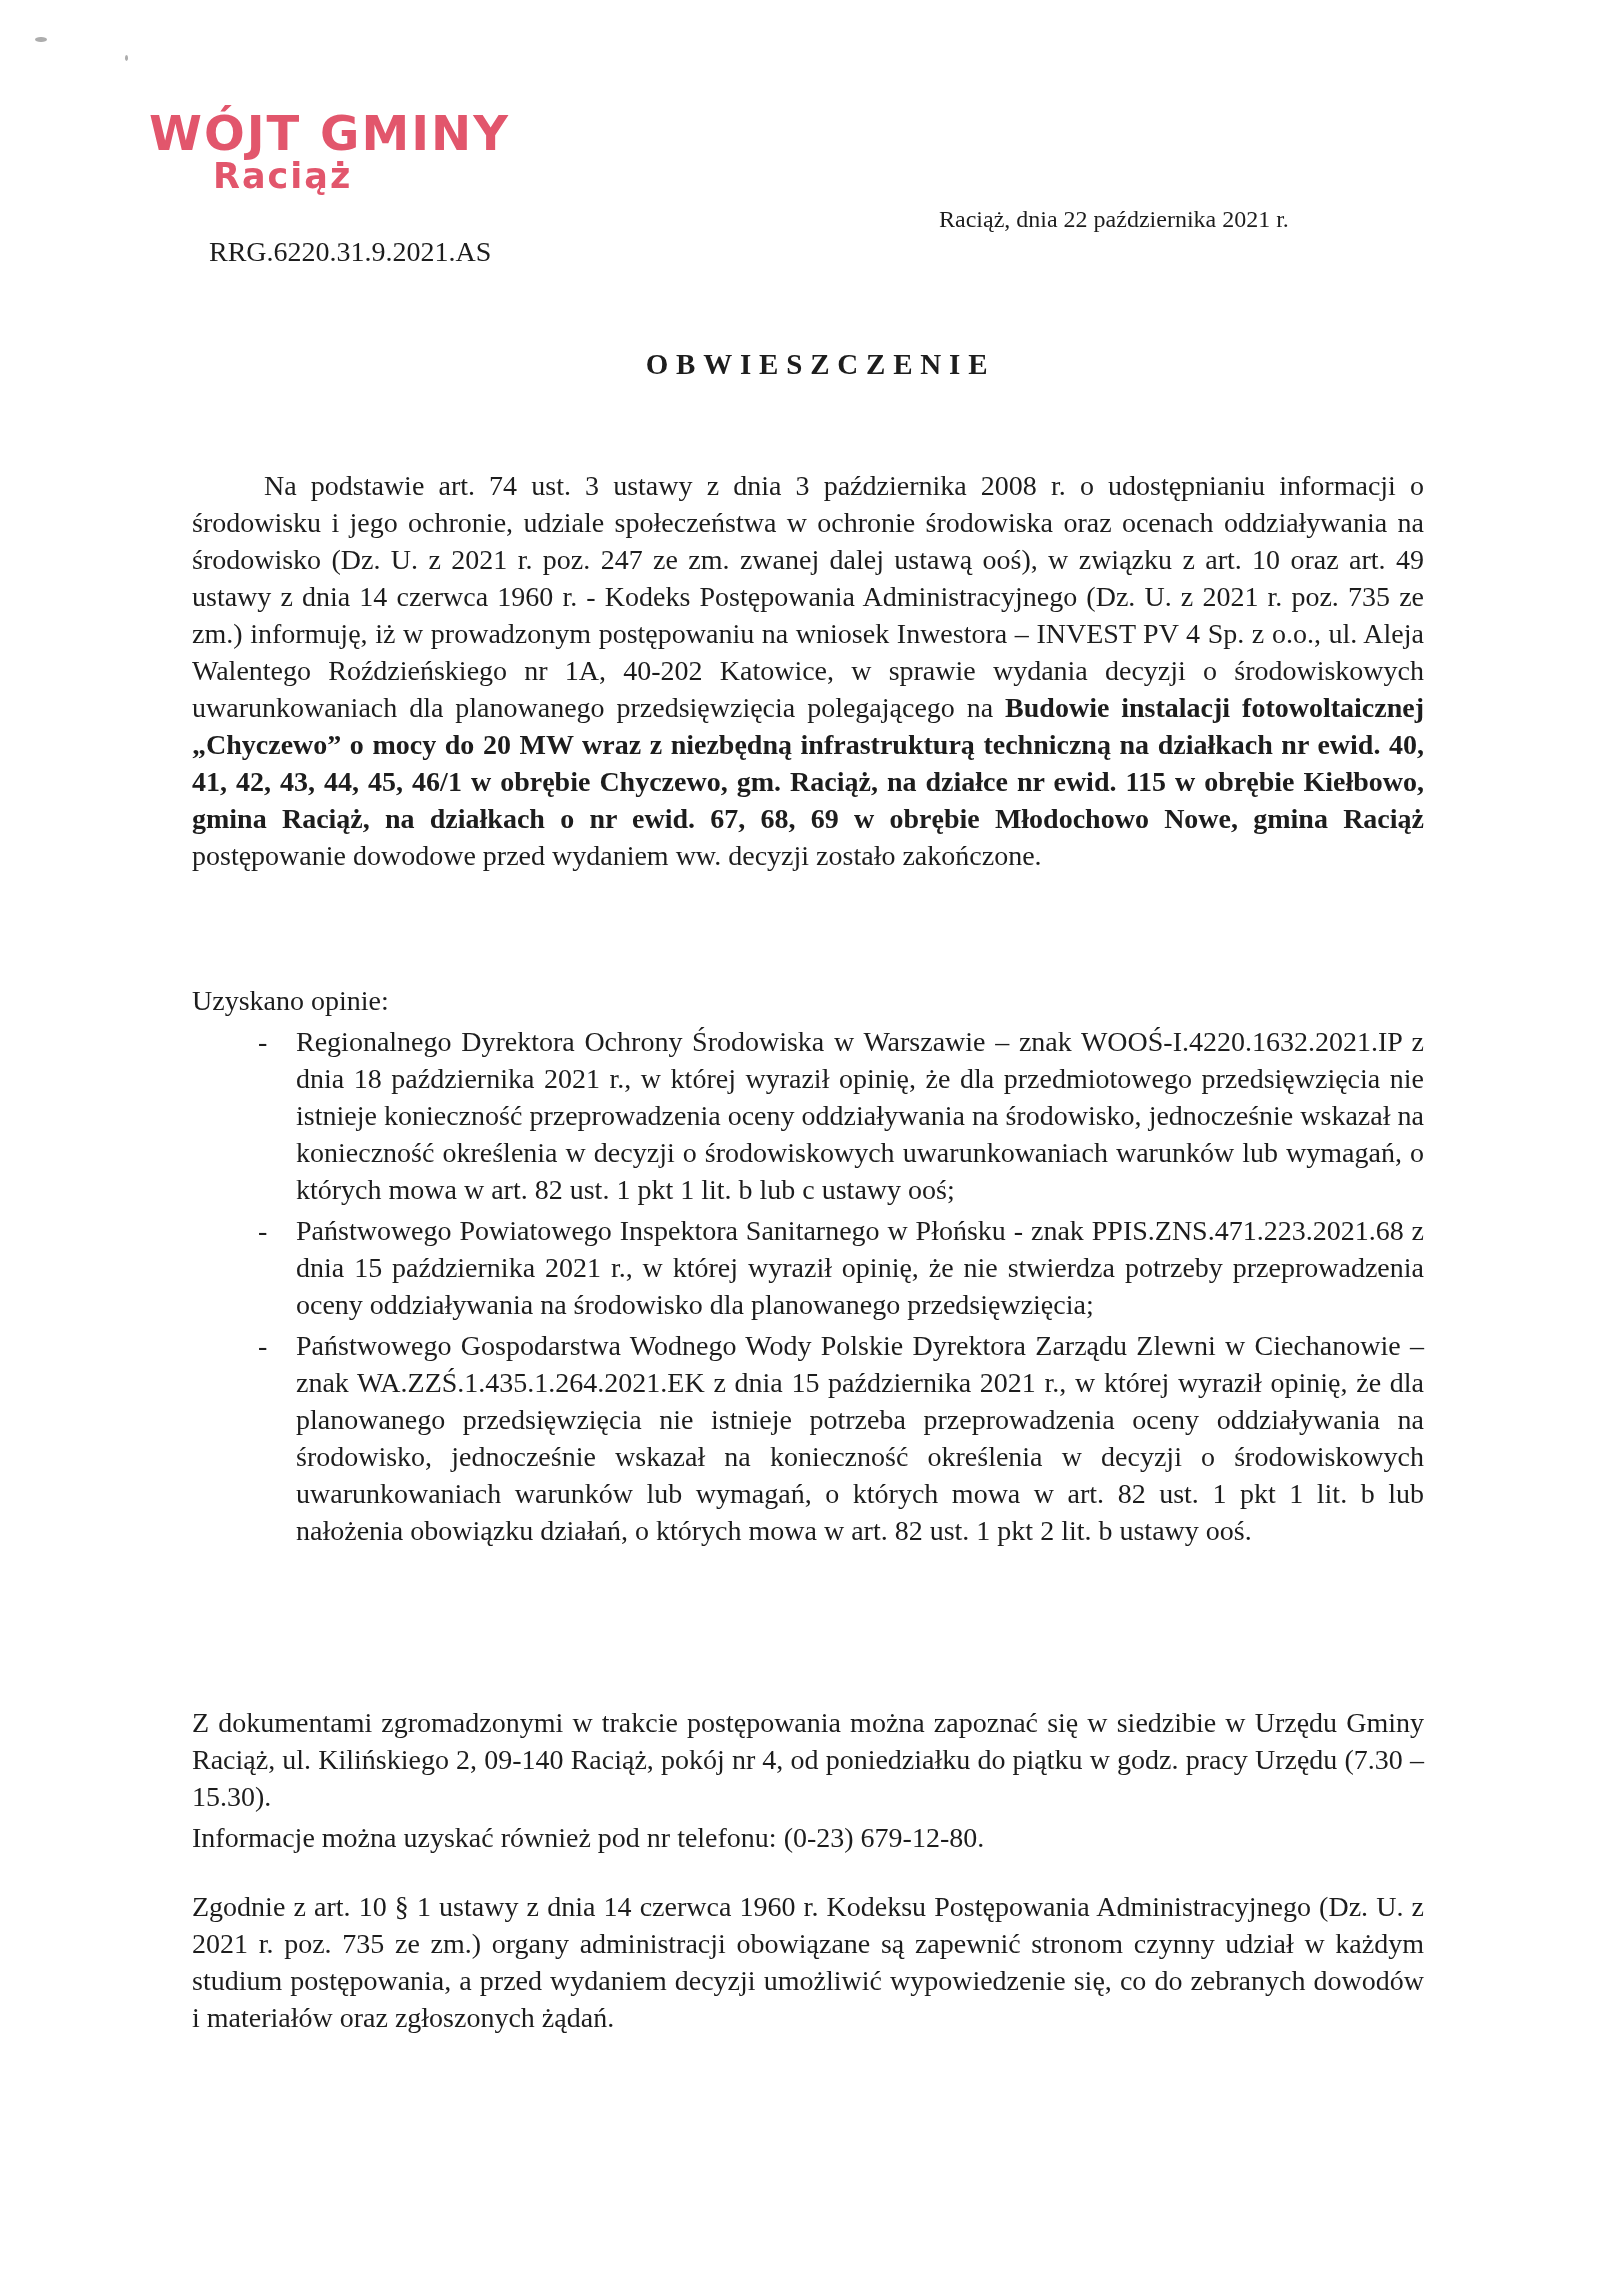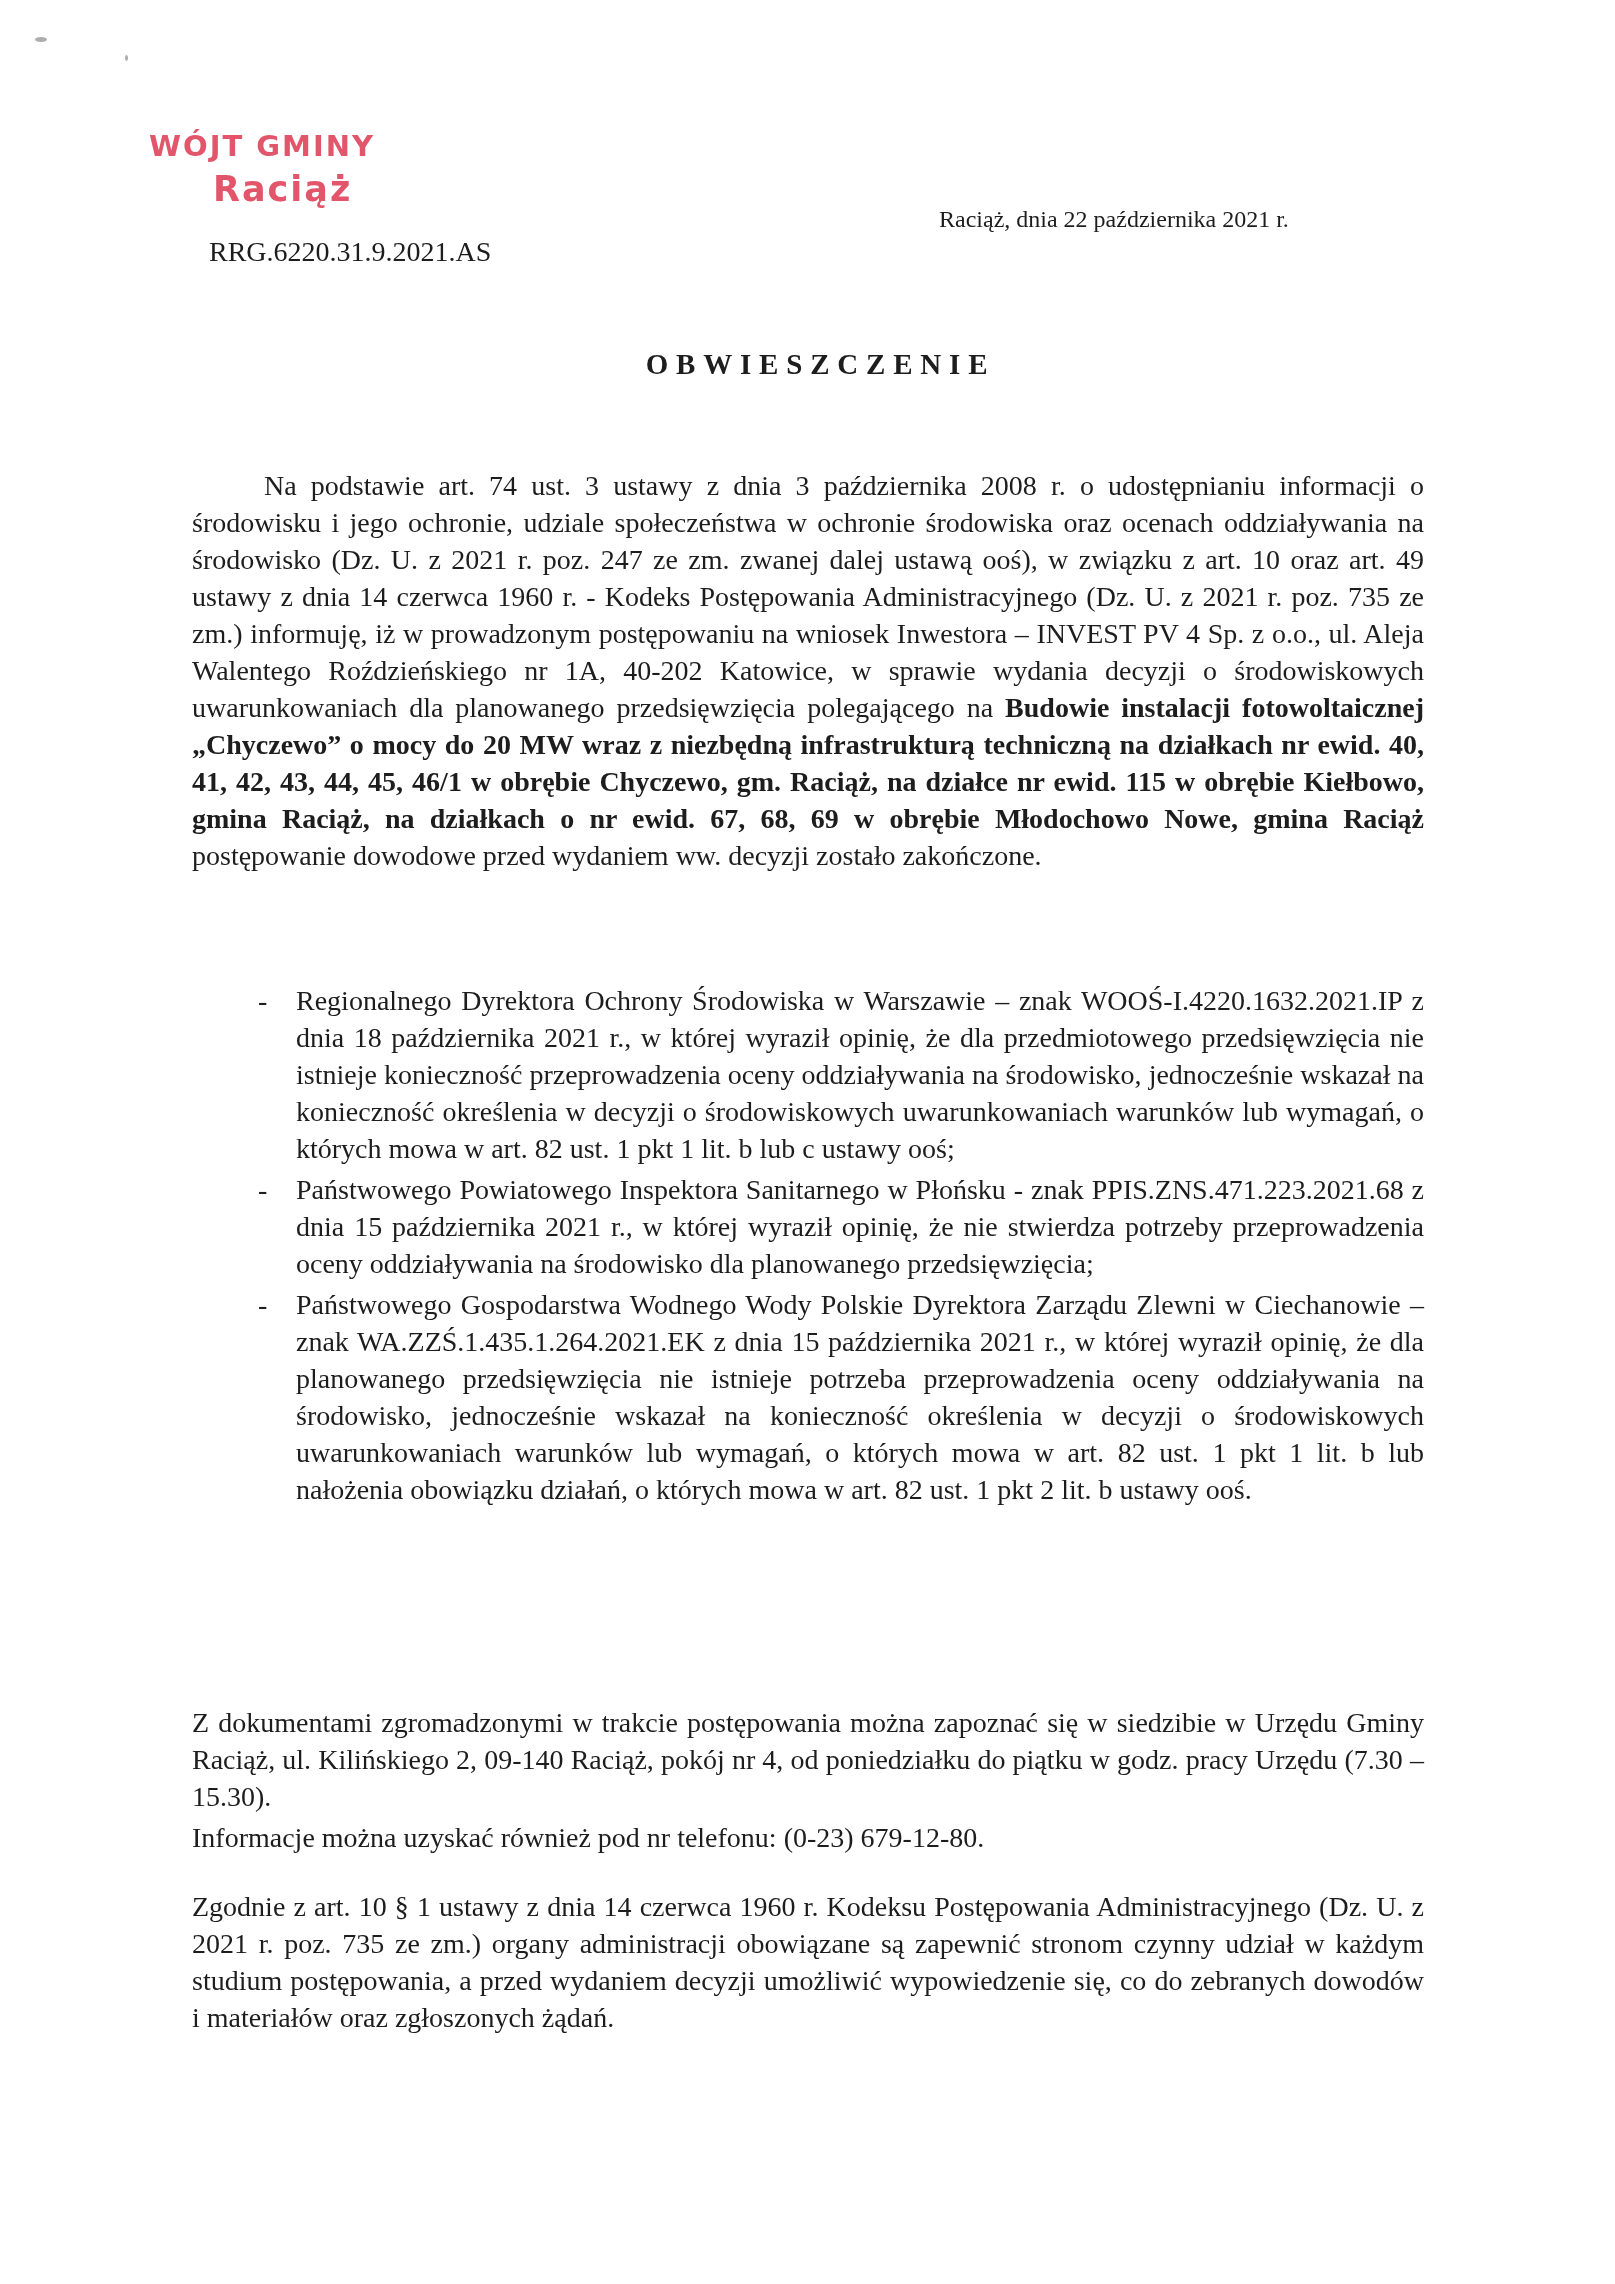--- a/index.html
+++ b/index.html
@@ -9,21 +9,21 @@
       background: #ffffff; color: #1d1d1d;
       font-family: "Liberation Serif", "DejaVu Serif", serif;
       font-size: 28px; line-height: 37px;
     }
     .speck { position: absolute; background: #8a8a8a; border-radius: 50%; opacity: 0.7; }
     .stamp {
       position: absolute; left: 149px; top: 112px;
       font-family: "DejaVu Sans", "Liberation Sans", sans-serif;
       font-weight: bold; color: #e2566c; letter-spacing: 2px;
     }
-    .stamp .l1 { font-size: 29px; line-height: 43px; margin-top: 13px; }
+    .stamp .l1 { font-size: 48px; line-height: 43px; }
     .stamp .l2 { font-size: 35px; line-height: 43px; padding-left: 64px; }
     .ref { position: absolute; left: 209px; top: 233px; font-size: 28px; }
     .dateplace { position: absolute; left: 939px; top: 201px; font-size: 24px; }
     .heading { position: absolute; left: 0; width: 1616px; top: 345px; text-align: center; }
     .heading .title { font-weight: bold; letter-spacing: 7.8px; font-size: 29px; line-height: 39px; margin-left: 25px; }
     .heading .subtitle { font-size: 28px; line-height: 38px; }
     .body { position: absolute; left: 188px; width: 1240px; }
     .justify { text-align: justify; margin: 4px; }
     .indent { text-indent: 72px; }
     .p1 { top: 463px; }
@@ -53,20 +53,21 @@
 
   <div class="heading">
     <div class="title">OBWIESZCZENIE</div>
   </div>
 
   <div class="body p1">
     <p class="justify indent"><span>Na podstawie art. 74 ust. 3 ustawy z dnia 3 października 2008 r. o udostępnianiu informacji o środowisku i jego ochronie, udziale społeczeństwa w ochronie środowiska oraz ocenach oddziaływania na środowisko (Dz. U. z 2021 r. poz. 247 ze zm. zwanej dalej ustawą ooś), w związku z art. 10 oraz art. 49 ustawy z dnia 14 czerwca 1960 r. - Kodeks Postępowania Administracyjnego (Dz. U. z 2021 r. poz. 735 ze zm.) informuję, iż w prowadzonym postępowaniu na wniosek Inwestora – INVEST PV 4 Sp. z o.o., ul. Aleja Walentego Roździeńskiego nr 1A, 40-202 Katowice, w sprawie wydania decyzji o środowiskowych uwarunkowaniach dla planowanego przedsięwzięcia polegającego na </span><b>Budowie instalacji fotowoltaicznej „Chyczewo” o mocy do 20 MW wraz z niezbędną infrastrukturą techniczną na działkach nr ewid. 40, 41, 42, 43, 44, 45, 46/1 w obrębie Chyczewo, gm. Raciąż, na działce nr ewid. 115 w obrębie Kiełbowo, gmina Raciąż, na działkach o nr ewid. 67, 68, 69 w obrębie Młodochowo Nowe, gmina Raciąż</b><span> postępowanie dowodowe przed wydaniem ww. decyzji zostało zakończone.</span></p>
   </div>
 
   <div class="body p2">
+    <p class="justify">Uzyskano opinie:</p>
     <ul class="opinions">
       <li class="justify">
         <span class="dash">-</span>
         <span>Regionalnego Dyrektora Ochrony Środowiska w Warszawie – znak WOOŚ-I.4220.1632.2021.IP z dnia 18 października 2021 r., w której wyraził opinię, że dla przedmiotowego przedsięwzięcia nie istnieje konieczność przeprowadzenia oceny oddziaływania na środowisko, jednocześnie wskazał na konieczność określenia w decyzji o środowiskowych uwarunkowaniach warunków lub wymagań, o których mowa w art. 82 ust. 1 pkt 1 lit. b lub c ustawy ooś;</span>
       </li>
       <li class="justify">
         <span class="dash">-</span>
         <span>Państwowego Powiatowego Inspektora Sanitarnego w Płońsku - znak PPIS.ZNS.471.223.2021.68 z dnia 15 października 2021 r., w której wyraził opinię, że nie stwierdza potrzeby przeprowadzenia oceny oddziaływania na środowisko dla planowanego przedsięwzięcia;</span>
       </li>
       <li class="justify">

